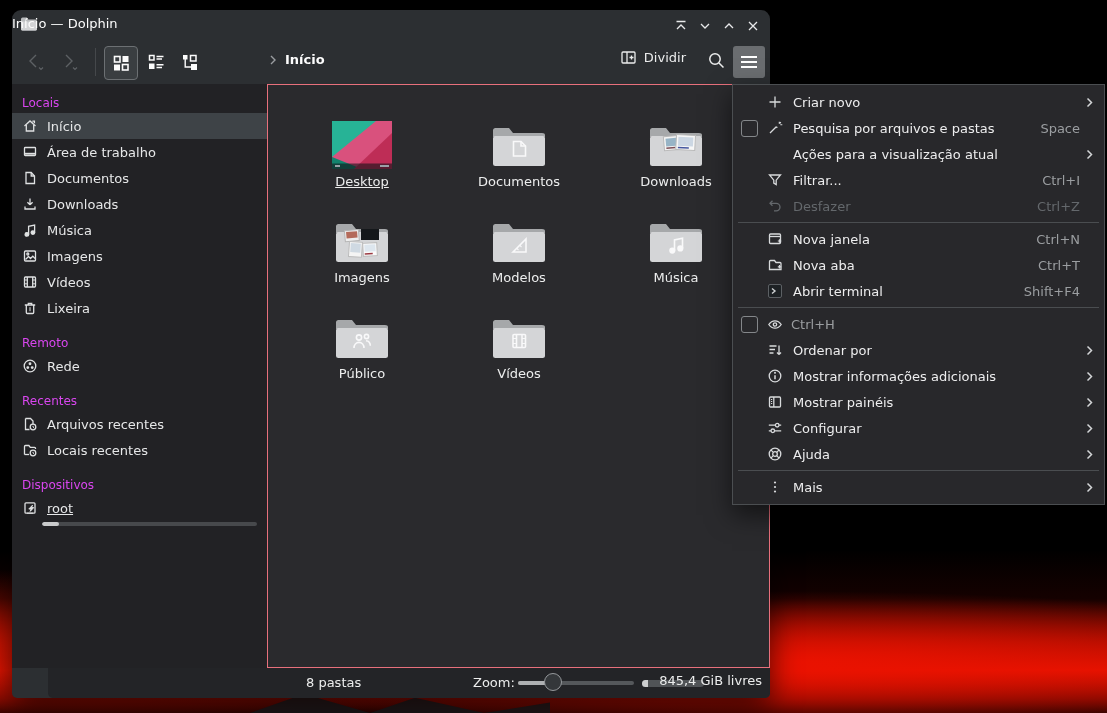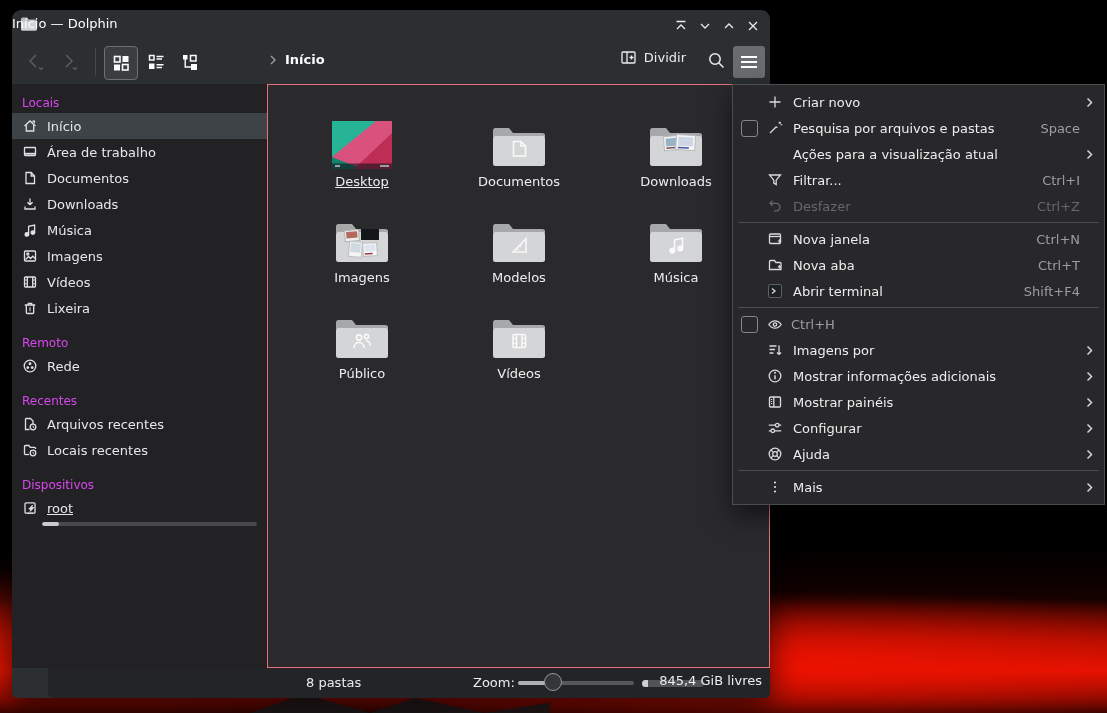--- a/index.html
+++ b/index.html
@@ -583,21 +583,21 @@
         <span class="mi-chevron"></span>
       </div>
       <div class="menu-item">
         <span class="mi-pre"></span>
         <span class="mi-icon">
           <svg width="16" height="16" viewBox="0 0 16 16" fill="none" stroke="currentColor" stroke-width="1.3">
             <path d="M2.5 4h7M2.5 7.5h5.5M2.5 11h4"></path>
             <path d="M12 3.5v9M12 12.5l-2-2M12 12.5l2-2"></path>
           </svg>
         </span>
-        <span class="mi-label">Imagens por</span>
+        <span class="mi-label">Ordenar por</span>
         <span class="mi-chevron">
           <svg width="13" height="13" viewBox="0 0 13 13" fill="none" stroke="currentColor" stroke-width="1.5">
             <path d="M4.5 2.5l4 4-4 4"></path>
           </svg>
         </span>
       </div>
       <div class="menu-item">
         <span class="mi-pre"></span>
         <span class="mi-icon">
           <svg width="16" height="16" viewBox="0 0 16 16" fill="none" stroke="currentColor" stroke-width="1.3">

